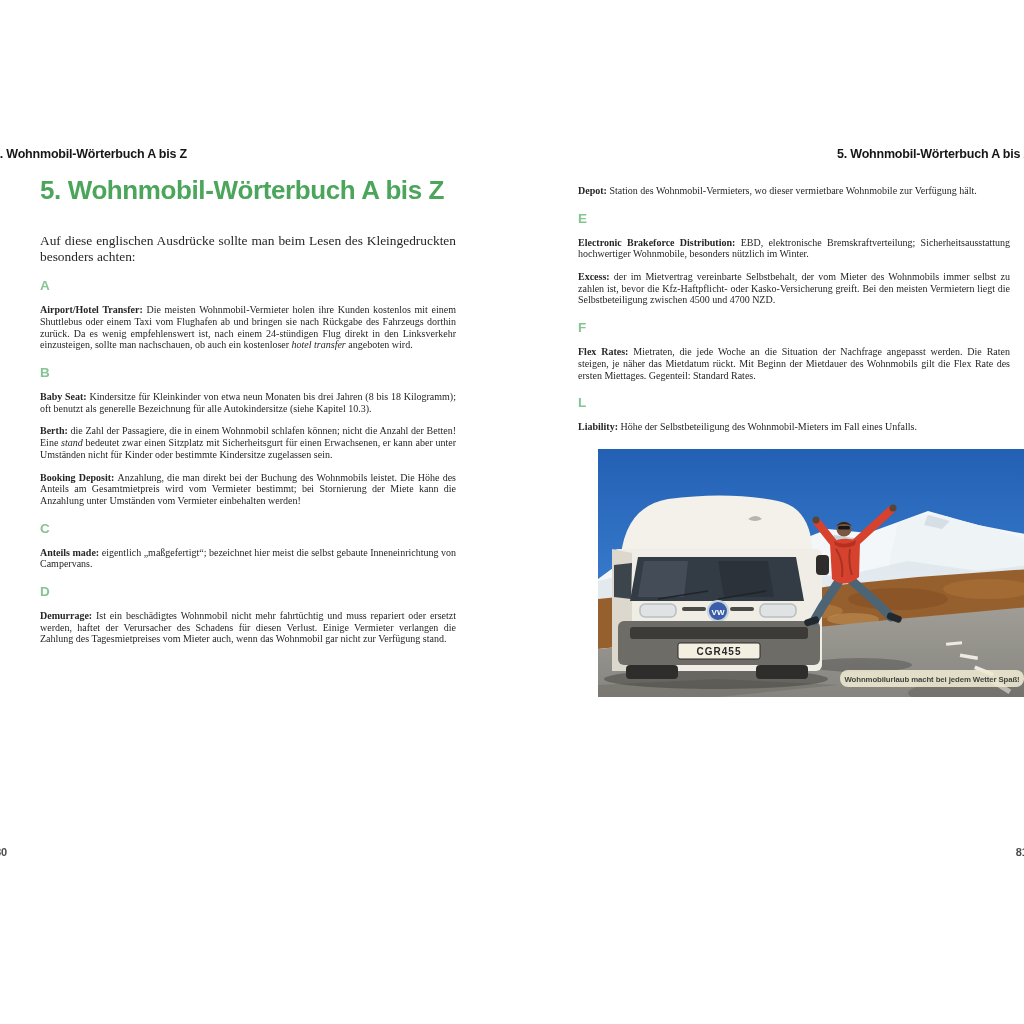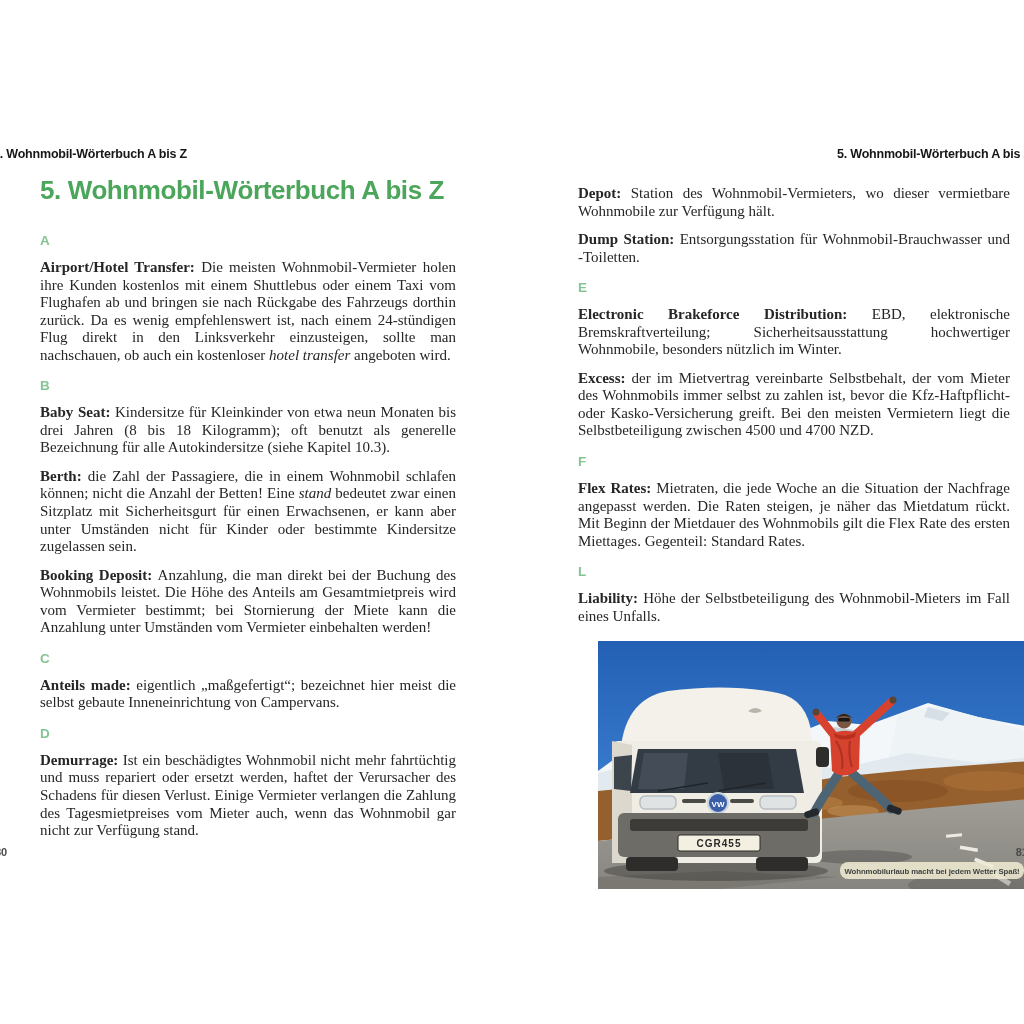--- a/index.html
+++ b/index.html
@@ -16,21 +16,21 @@
   .col.left{left:40px;width:416px;}
   .col.right{left:578px;width:432px;top:178px;}
 
   h1.chapter-title{font-family:"Liberation Sans",sans-serif;font-weight:bold;
        font-size:26px;color:#4ba55a;margin:0 0 27px 0;letter-spacing:-0.4px;white-space:nowrap;}
 
   p.intro{font-size:13.4px;line-height:1.17;text-align:justify;margin:0 0 2px 0;}
 
   .letter{font-family:"Liberation Sans",sans-serif;font-weight:bold;font-size:13.5px;
        color:#86c493;margin:14px 0 3px 0;}
-  p.entry{font-size:15px;line-height:1.17;text-align:justify;margin:11px 0 0 0;}
+  p.entry{font-size:10px;line-height:1.17;text-align:justify;margin:11px 0 0 0;}
   p.entry b.term{font-weight:bold;}
   .col.right p.entry:first-child{margin-top:7px;}
 
   .photo-wrap{margin-top:16px;width:432px;height:304px;border-radius:3px;overflow:hidden;padding-left:20px;}
   .photo-wrap svg{display:block;}
 
   .pageno{position:absolute;top:846px;font-family:"Liberation Sans",sans-serif;
        font-weight:bold;font-size:11px;color:#4a4a4a;}
   .pageno.left{left:-5px;}
   .pageno.right{right:-4px;}
@@ -38,38 +38,38 @@
 </head>
 <body>
 
 <div class="sheet">
 
   <div class="running-header left">5. Wohnmobil-Wörterbuch A bis Z</div>
   <div class="running-header right">5. Wohnmobil-Wörterbuch A bis Z</div>
 
   <div class="col left">
     <h1 class="chapter-title">5. Wohnmobil-Wörterbuch A bis Z</h1>
+    <p class="intro">Auf diese englischen Ausdrücke sollte man beim Lesen des Kleingedruckten besonders achten:</p>
     <div>
         <div class="letter">A</div>
         <p class="entry"><b class="term">Airport/Hotel Transfer: </b><span>Die meisten Wohnmobil-Vermieter holen ihre Kunden kostenlos mit einem Shuttlebus oder einem Taxi vom Flughafen ab und bringen sie nach Rückgabe des Fahrzeugs dorthin zurück. Da es wenig empfehlenswert ist, nach einem 24-stündigen Flug direkt in den Linksverkehr einzusteigen, sollte man nachschauen, ob auch ein kostenloser <i>hotel transfer</i> angeboten wird.</span></p>
         <div class="letter">B</div>
         <p class="entry"><b class="term">Baby Seat: </b><span>Kindersitze für Kleinkinder von etwa neun Monaten bis drei Jahren (8 bis 18 Kilogramm); oft benutzt als generelle Bezeichnung für alle Autokindersitze (siehe Kapitel 10.3).</span></p>
         <p class="entry"><b class="term">Berth: </b><span>die Zahl der Passagiere, die in einem Wohnmobil schlafen können; nicht die Anzahl der Betten! Eine <i>stand</i> bedeutet zwar einen Sitzplatz mit Sicherheitsgurt für einen Erwachsenen, er kann aber unter Umständen nicht für Kinder oder bestimmte Kindersitze zugelassen sein.</span></p>
         <p class="entry"><b class="term">Booking Deposit: </b><span>Anzahlung, die man direkt bei der Buchung des Wohnmobils leistet. Die Höhe des Anteils am Gesamtmietpreis wird vom Vermieter bestimmt; bei Stornierung der Miete kann die Anzahlung unter Umständen vom Vermieter einbehalten werden!</span></p>
         <div class="letter">C</div>
         <p class="entry"><b class="term">Anteils made: </b><span>eigentlich „maßgefertigt“; bezeichnet hier meist die selbst gebaute Inneneinrichtung von Campervans.</span></p>
         <div class="letter">D</div>
         <p class="entry"><b class="term">Demurrage: </b><span>Ist ein beschädigtes Wohnmobil nicht mehr fahrtüchtig und muss repariert oder ersetzt werden, haftet der Verursacher des Schadens für diesen Verlust. Einige Vermieter verlangen die Zahlung des Tagesmietpreises vom Mieter auch, wenn das Wohnmobil gar nicht zur Verfügung stand.</span></p>
       </div>
   </div>
 
   <div class="col right">
     <div>
         <p class="entry"><b class="term">Depot: </b><span>Station des Wohnmobil-Vermieters, wo dieser vermietbare Wohnmobile zur Verfügung hält.</span></p>
-        <p class="entry"><b class="term">Dump Station: </b><span>Entsorgungsstation für Wohnmobil-Brauchwasser und -Toiletten.</span></p>
         <div class="letter">E</div>
         <p class="entry"><b class="term">Electronic Brakeforce Distribution: </b><span>EBD, elektronische Bremskraftverteilung; Sicherheitsausstattung hochwertiger Wohnmobile, besonders nützlich im Winter.</span></p>
         <p class="entry"><b class="term">Excess: </b><span>der im Mietvertrag vereinbarte Selbstbehalt, der vom Mieter des Wohnmobils immer selbst zu zahlen ist, bevor die Kfz-Haftpflicht- oder Kasko-Versicherung greift. Bei den meisten Vermietern liegt die Selbstbeteiligung zwischen 4500 und 4700 NZD.</span></p>
         <div class="letter">F</div>
         <p class="entry"><b class="term">Flex Rates: </b><span>Mietraten, die jede Woche an die Situation der Nachfrage angepasst werden. Die Raten steigen, je näher das Mietdatum rückt. Mit Beginn der Mietdauer des Wohnmobils gilt die Flex Rate des ersten Miettages. Gegenteil: Standard Rates.</span></p>
         <div class="letter">L</div>
         <p class="entry"><b class="term">Liability: </b><span>Höhe der Selbstbeteiligung des Wohnmobil-Mieters im Fall eines Unfalls.</span></p>
       </div>
 
     <div class="photo-wrap">

